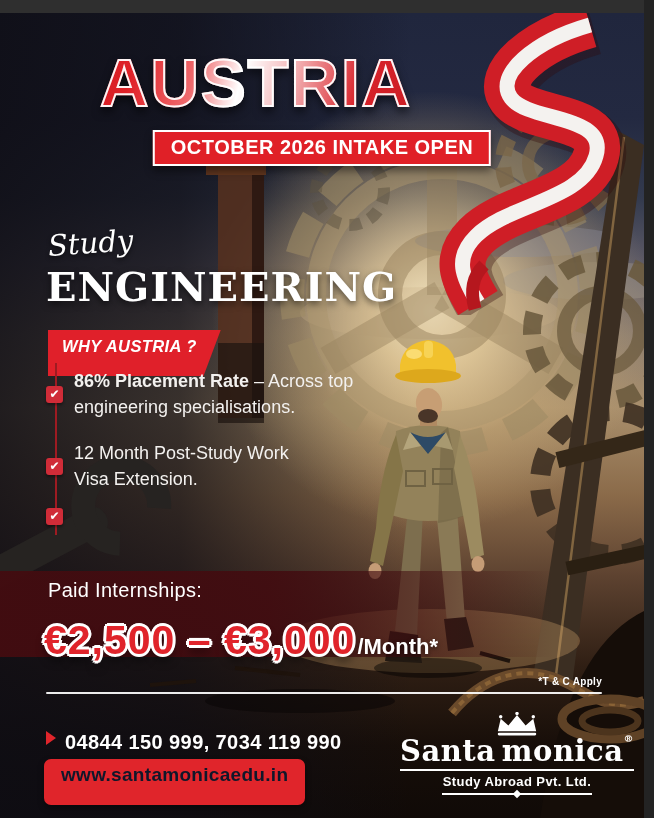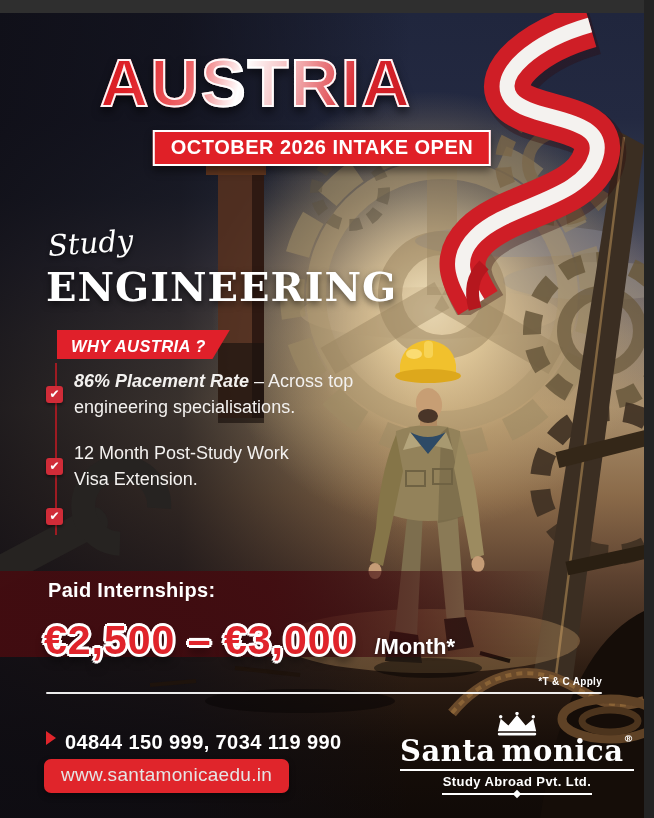--- a/index.html
+++ b/index.html
@@ -27,46 +27,46 @@
     font-size:20px;font-weight:bold;letter-spacing:.5px;white-space:nowrap;
     box-shadow:0 5px 8px rgba(0,0,0,.45);}
   .study-script{position:absolute;left:48px;top:213px;color:#fff;
     font-family:"DejaVu Serif",serif;font-style:italic;font-size:29px;
     transform:rotate(-4deg);text-shadow:0 2px 4px rgba(0,0,0,.6);}
   .engineering{position:absolute;left:46px;top:250px;color:#fff;
     font-family:"DejaVu Serif",serif;font-weight:bold;font-size:40px;letter-spacing:1px;
     text-shadow:0 3px 7px rgba(0,0,0,.55);}
   .why-badge{position:absolute;left:48px;top:317px;background:#e0202a;color:#fff;
     font-size:16.5px;font-weight:bold;font-style:italic;letter-spacing:.4px;
-    padding:7px 24px 3px 14px;clip-path:polygon(0 0,100% 0,90% 100%,0 100%);
-    box-shadow:0 4px 6px rgba(0,0,0,.4);margin-left:9px;}
+    padding:7px 24px 20px 14px;clip-path:polygon(0 0,100% 0,90% 100%,0 100%);
+    box-shadow:0 4px 6px rgba(0,0,0,.4);}
   .connector{position:absolute;left:55px;top:350px;width:2px;height:172px;background:#9e1b22;}
   .bullet{position:absolute;display:flex;align-items:center;gap:11px;color:#f3f1ef;font-size:18px;line-height:1.42;}
   .bullet .box{flex:0 0 auto;width:17px;height:17px;background:#d02c38;border-radius:3px;
     display:flex;align-items:center;justify-content:center;color:#fff;font-size:12px;
     box-shadow:0 2px 3px rgba(0,0,0,.4);}
-  .bullet .bld{font-weight:bold;font-style:italic;text-align:right;}
+  .bullet .bld{font-weight:bold;text-align:right;}
   .bullet .bld2{font-weight:bold;font-style:italic;}
   .b1{left:46px;top:356px;} .b1 .txt{max-width:306px;}
   .b2{left:46px;top:428px;} .b2 .txt{max-width:252px;}
   .b3{left:46px;top:495px;}
   .strip{position:absolute;left:0;top:558px;width:644px;height:86px;
     background:linear-gradient(90deg,rgba(66,12,16,.97) 0%,rgba(66,12,16,.92) 42%,rgba(66,12,16,.55) 64%,rgba(66,12,16,0) 86%);}
-  .paid-label{position:absolute;left:48px;top:566px;color:#fff;font-size:20px;font-weight:700;letter-spacing:.3px;}
+  .paid-label{position:absolute;left:48px;top:566px;color:#fff;font-size:20px;font-weight:400;letter-spacing:.3px;}
   .amount-row{position:absolute;left:44px;top:604px;display:flex;align-items:baseline;white-space:nowrap;}
   .amount{font-size:41px;font-weight:bold;letter-spacing:1px;color:#e0242b;
     text-shadow:-2px -2px 0 #fff,2px -2px 0 #fff,-2px 2px 0 #fff,2px 2px 0 #fff,0 -3px 0 #fff,0 3px 0 #fff,-3px 0 0 #fff,3px 0 0 #fff,0 7px 9px rgba(0,0,0,.55);}
-  .per{font-size:22px;font-weight:600;color:#fff;margin-left:19px;text-shadow:0 2px 4px rgba(0,0,0,.5);}
+  .per{font-size:22px;font-weight:600;color:#fff;margin-left:2px;text-shadow:0 2px 4px rgba(0,0,0,.5);}
   .tnc{position:absolute;right:42px;top:663px;color:#fff;font-size:10px;font-weight:600;letter-spacing:.3px;}
   .divider{position:absolute;left:46px;top:679px;width:556px;height:2px;background:rgba(255,255,255,.92);border-radius:1px;}
   .phone-row{position:absolute;left:46px;top:718px;display:flex;align-items:flex-start;gap:9px;}
   .tri{width:0;height:0;border-left:10px solid #e0252b;border-top:7px solid transparent;border-bottom:7px solid transparent;}
   .phones{color:#fff;font-size:20px;font-weight:bold;letter-spacing:.4px;white-space:nowrap;}
-  .site-pill{position:absolute;left:44px;top:746px;background:#e0252b;color:#e5e5e5;border-radius:7px;
-    padding:5px 17px 7px;font-size:19px;font-weight:400;letter-spacing:.3px;box-shadow:0 3px 6px rgba(0,0,0,.4);}
+  .site-pill{position:absolute;left:44px;top:746px;background:#e0252b;color:#0f172a;border-radius:7px;
+    padding:5px 17px 19px;font-size:19px;font-weight:700;letter-spacing:.3px;box-shadow:0 3px 6px rgba(0,0,0,.4);}
   .brand{position:absolute;left:398px;top:699px;width:238px;text-align:center;color:#fff;}
   .brand .crown{margin:0 auto;}
   .brand .name{font-family:"DejaVu Serif",serif;font-weight:bold;font-size:29px;letter-spacing:.5px;
     line-height:1;white-space:nowrap;position:relative;}
   .brand .name .reg{font-size:10px;vertical-align:top;position:relative;top:-3px;}
   .brand .rule1{height:2px;background:#fff;margin:3px 2px 0;}
   .brand .tagline{font-size:13px;font-weight:bold;letter-spacing:.4px;margin-top:3px;}
   .brand .rule2{position:relative;width:150px;height:2px;background:#fff;margin:4px auto 0;}
   .brand .rule2::after{content:"";position:absolute;left:50%;top:-2px;width:6px;height:6px;background:#fff;
     transform:translateX(-50%) rotate(45deg);}

